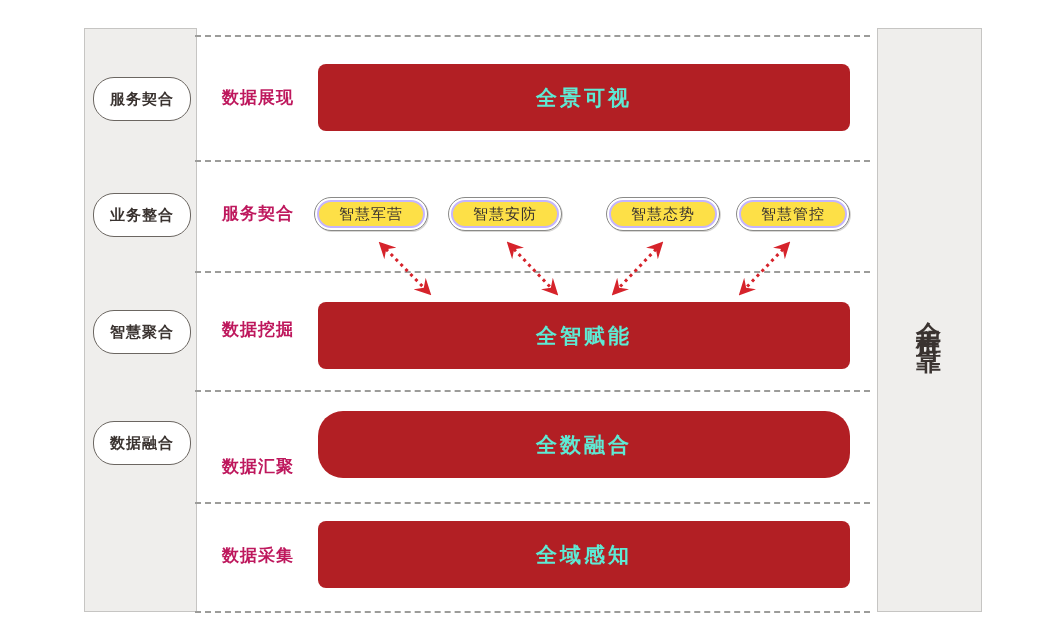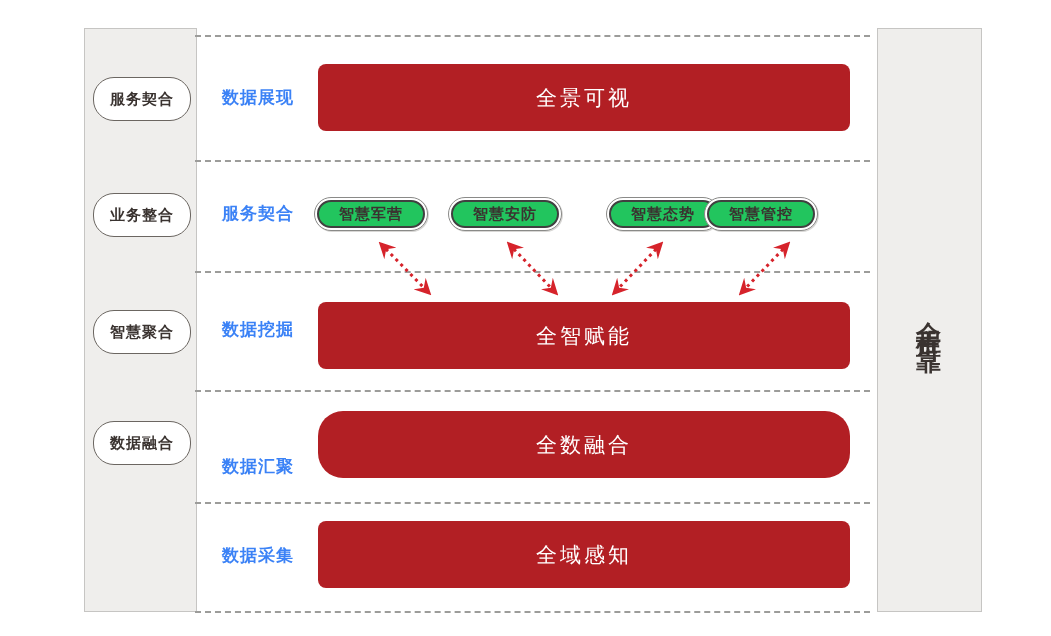--- a/index.html
+++ b/index.html
@@ -13,31 +13,31 @@
 
   .side-pill{position:absolute;left:8px;width:96px;height:42px;background:#ffffff;border:1px solid #6b6661;border-radius:21px;
              display:flex;align-items:center;justify-content:center;font-size:15px;font-weight:bold;color:#3a3330;letter-spacing:1px;}
 
   .vertical-title{writing-mode:vertical-rl;text-orientation:upright;font-size:25px;font-weight:bold;color:#3a3330;letter-spacing:9px;}
 
   
   .dotline{position:absolute;left:195px;width:675px;height:0;border-top:2px dashed #9c9c9a;}
 
   
-  .row-label{position:absolute;left:222px;width:100px;height:24px;line-height:24px;font-size:17px;font-weight:bold;color:#3b82f6;letter-spacing:1px;}
+  .row-label{position:absolute;left:222px;width:100px;height:24px;line-height:24px;font-size:17px;font-weight:bold;color:#be185d;letter-spacing:1px;}
 
   
   .red-bar{position:absolute;left:318px;width:532px;height:67px;background:#b21f24;border-radius:8px;
-           display:flex;align-items:center;justify-content:center;color:#ffffff;font-size:21px;font-weight:normal;letter-spacing:3px;}
+           display:flex;align-items:center;justify-content:center;color:#5eead4;font-size:21px;font-weight:bold;letter-spacing:3px;}
 
   
   .app-pill{position:absolute;top:197px;width:114px;height:34px;box-sizing:border-box;border:1px solid #8a8a88;border-radius:17px;
             padding:2px;background:#ffffff;box-shadow:1px 1px 0 #d8d7d5;}
-  .app-pill-inner{width:100%;height:100%;box-sizing:border-box;border:2px solid #404040;border-radius:14px;background:#22c55e;
-            display:flex;align-items:center;justify-content:center;font-size:15px;font-weight:bold;color:#3a3330;letter-spacing:1px;}
+  .app-pill-inner{width:100%;height:100%;box-sizing:border-box;border:2px solid #c4b5fd;border-radius:14px;background:#fde047;
+            display:flex;align-items:center;justify-content:center;font-size:15px;font-weight:normal;color:#3a3330;letter-spacing:1px;}
 
   .arrow-layer{position:absolute;left:0;top:0;width:1051px;height:636px;pointer-events:none;}
 </style>
 </head>
 <body>
 
 <div class="canvas">
 
   <div class="side-panel left">
     <div class="side-pill" style="top:48px;">服务契合</div>
@@ -70,21 +70,21 @@
 
   <div class="app-pill" style="left:314px;">
     <div class="app-pill-inner">智慧军营</div>
   </div>
   <div class="app-pill" style="left:448px;">
     <div class="app-pill-inner">智慧安防</div>
   </div>
   <div class="app-pill" style="left:606px;">
     <div class="app-pill-inner">智慧态势</div>
   </div>
-  <div class="app-pill" style="left:704px;">
+  <div class="app-pill" style="left:736px;">
     <div class="app-pill-inner">智慧管控</div>
   </div>
 
   <svg class="arrow-layer" viewBox="0 0 1051 636" xmlns="http://www.w3.org/2000/svg">
     <defs>
       <marker id="ah" viewBox="0 0 10 10" refX="8" refY="5" markerWidth="5.5" markerHeight="5.5" orient="auto-start-reverse">
         <path d="M0,0 L10,5 L0,10 L3.5,5 Z" fill="#d6232b"></path>
       </marker>
     </defs>
     <g stroke="#d6232b" stroke-width="3" fill="none" stroke-dasharray="3 4">

